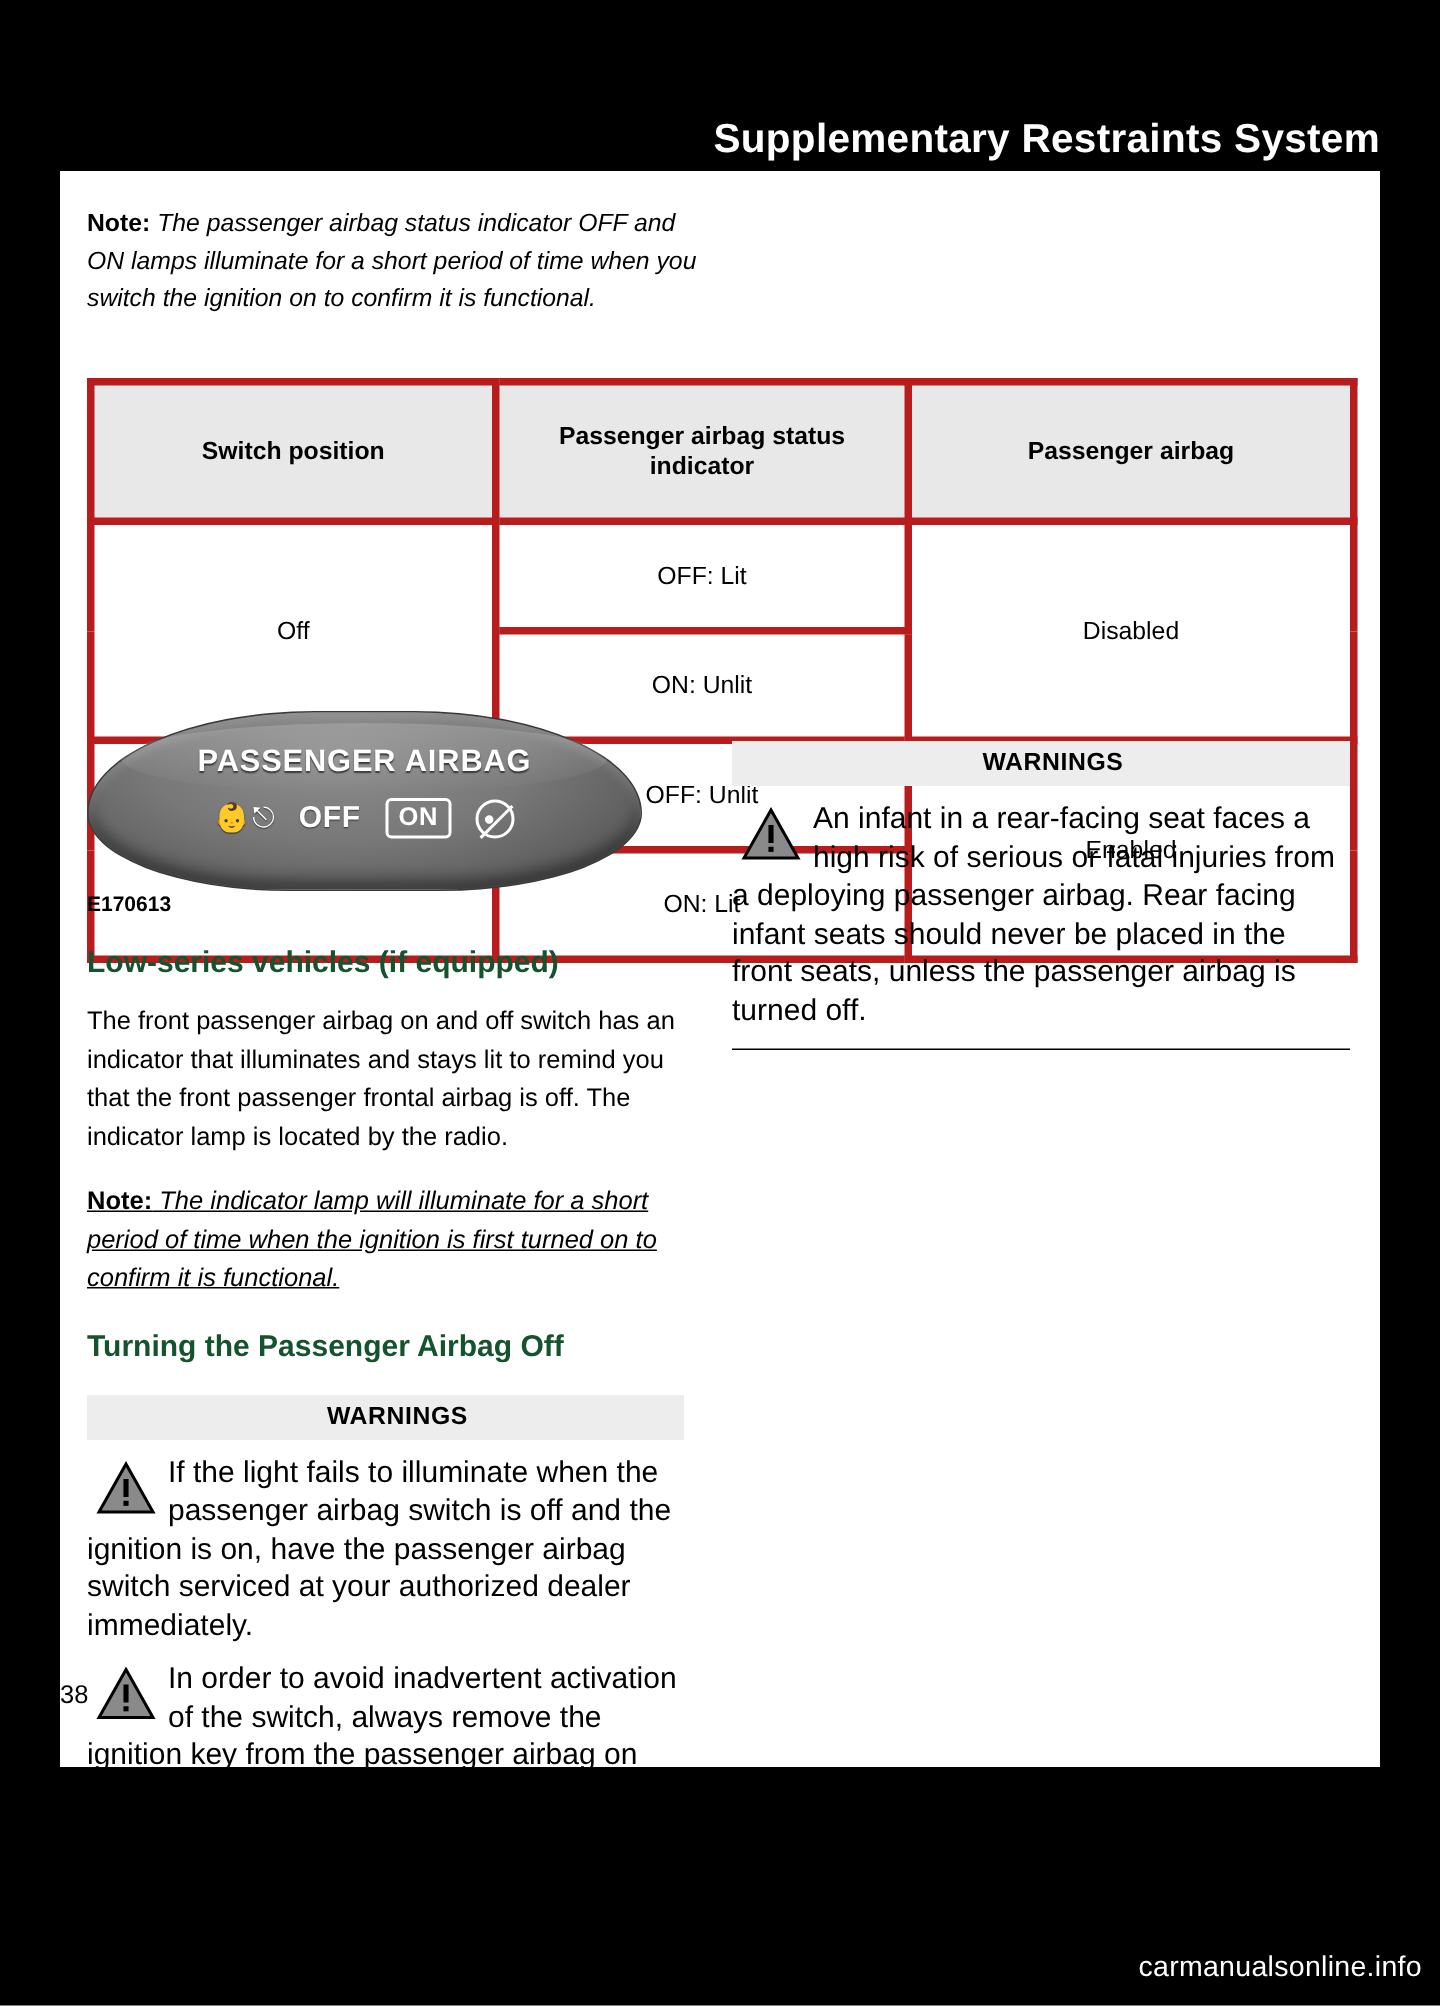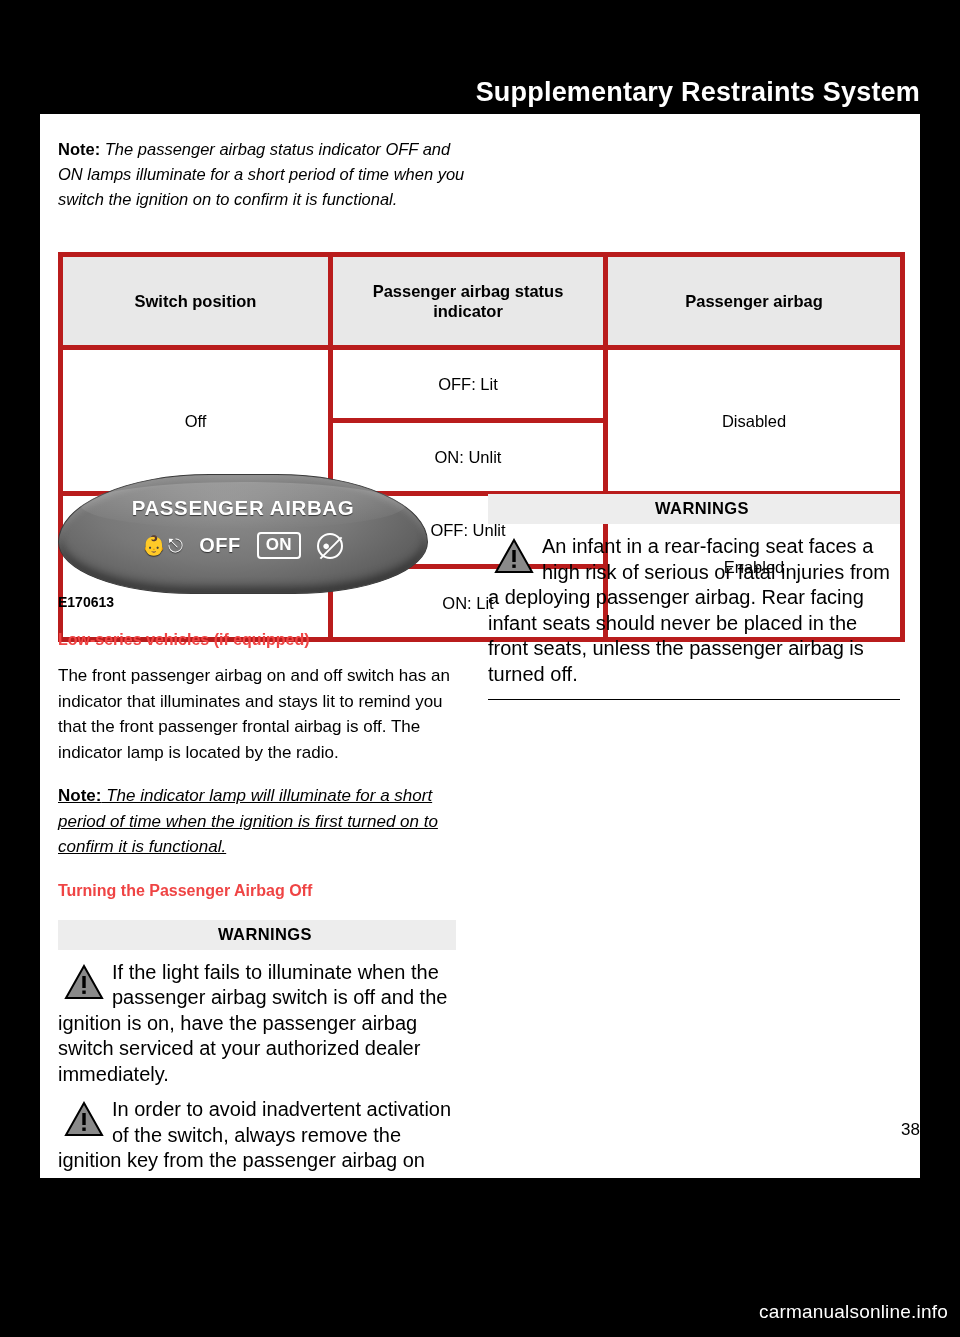--- a/index.html
+++ b/index.html
@@ -204,24 +204,24 @@
   .fig-id {
     position: absolute;
     left: 0;
     top: 120px;
     font-size: 14px;
     font-weight: bold;
     color: #000;
   }
 
   h3.section {
-    font-size: 16px;
+    font-size: 20px;
     font-weight: bold;
     margin: 22px 0 0 0;
-    color: #ef4444;
+    color: #14532d;
   }
   p.body {
     font-size: 17px;
     line-height: 25.5px;
     margin: 14px 0 0 0;
     color: #000;
   }
   p.note {
     font-size: 17px;
     line-height: 25.5px;
@@ -258,21 +258,21 @@
   }
   .clear { clear: both; }
 
   svg.tri-icon { display: block; }
 
   
   .page-num {
     position: absolute;
     left: 0; right: 0;
     bottom: 38px;
-    text-align: right;
+    text-align: left;
     font-size: 17px;
     color: #000;
   }
 
   .watermark {
     position: absolute;
     right: 12px;
     bottom: 14px;
     color: #fff;
     font-size: 19px;

